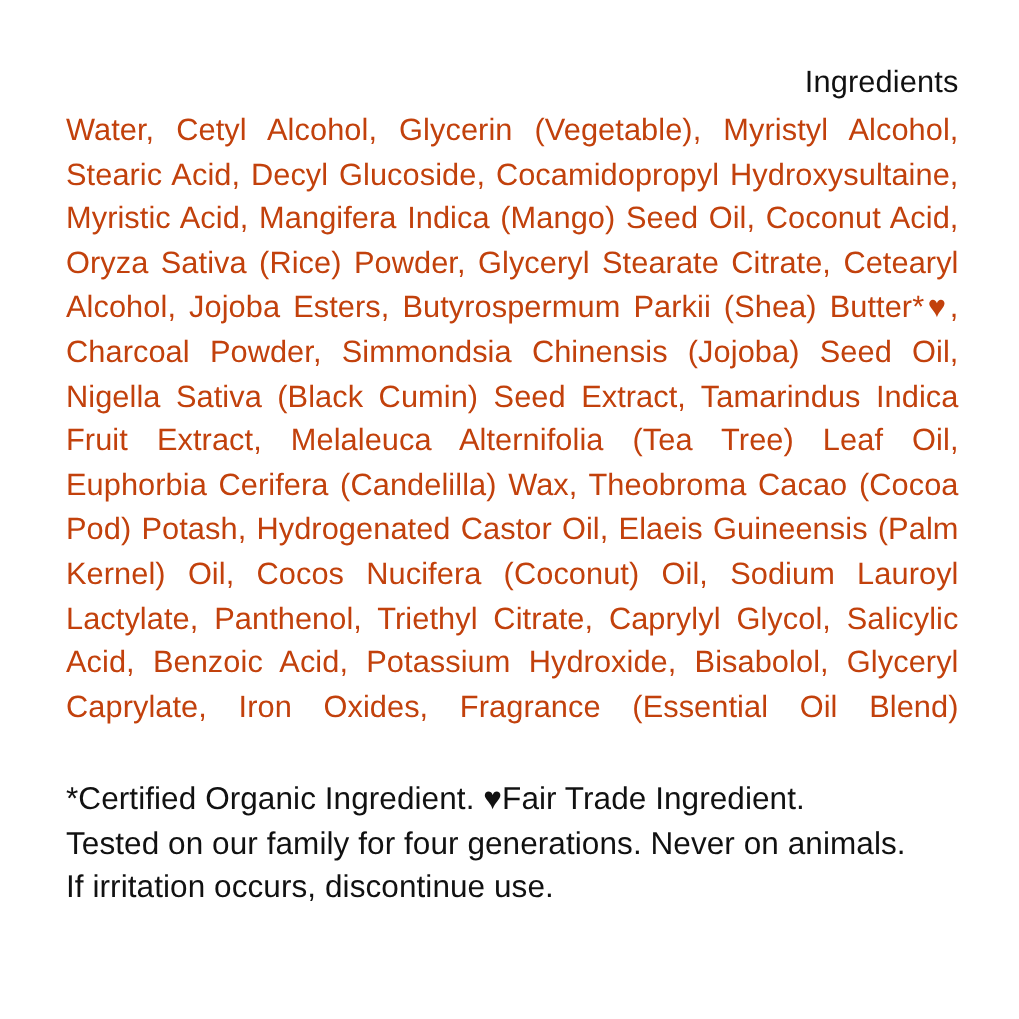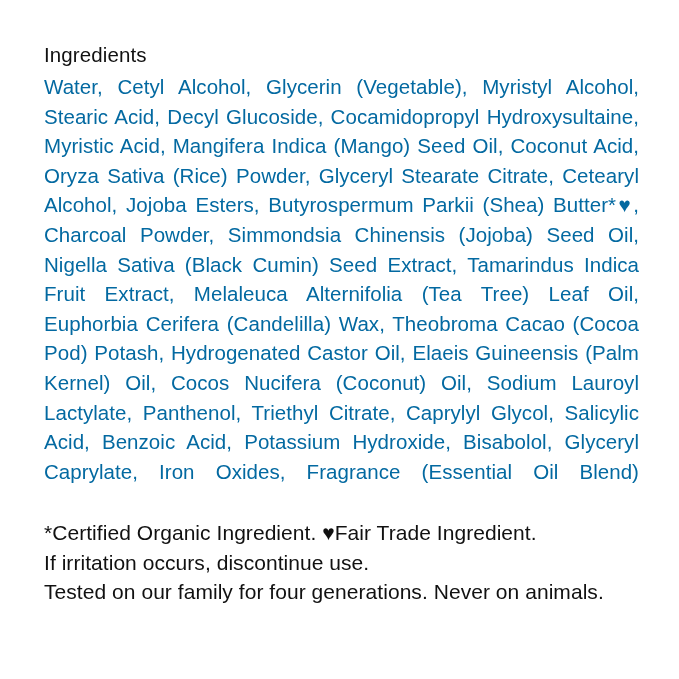--- a/index.html
+++ b/index.html
@@ -21,30 +21,31 @@
     padding: 40px 40px 0 44px;
     background: #ffffff;
   }
   .heading {
     font-size: 20.5px;
     line-height: 30px;
     letter-spacing: 0.1px;
     margin: 0 0 2px 0;
     font-weight: 400;
     color: #111111;
+    text-align: right;
   }
   .ingredients-body {
     font-size: 20.5px;
     line-height: 29.6px;
     text-align: justify;
     text-justify: inter-word;
     letter-spacing: 0.05px;
     word-spacing: 0.5px;
     margin: 0;
-    color: #0369a1;
+    color: #c2410c;
   }
   
   .ingredients-body::after {
     content: "";
     display: inline-block;
     width: 100%;
   }
   .notes {
     margin-top: 2px;
   }
@@ -60,17 +61,17 @@
 <body>
 
 <div class="page">
 
   <h1 class="heading">Ingredients</h1>
 
   <p class="ingredients-body">Water, Cetyl Alcohol, Glycerin (Vegetable), Myristyl Alcohol, Stearic Acid, Decyl Glucoside, Cocamidopropyl Hydroxysultaine, Myristic Acid, Mangifera Indica (Mango) Seed Oil, Coconut Acid, Oryza Sativa (Rice) Powder, Glyceryl Stearate Citrate, Cetearyl Alcohol, Jojoba Esters, Butyrospermum Parkii (Shea) Butter*♥, Charcoal Powder, Simmondsia Chinensis (Jojoba) Seed Oil, Nigella Sativa (Black Cumin) Seed Extract, Tamarindus Indica Fruit Extract, Melaleuca Alternifolia (Tea Tree) Leaf Oil, Euphorbia Cerifera (Candelilla) Wax, Theobroma Cacao (Cocoa Pod) Potash, Hydrogenated Castor Oil, Elaeis Guineensis (Palm Kernel) Oil, Cocos Nucifera (Coconut) Oil, Sodium Lauroyl Lactylate, Panthenol, Triethyl Citrate, Caprylyl Glycol, Salicylic Acid, Benzoic Acid, Potassium Hydroxide, Bisabolol, Glyceryl Caprylate, Iron Oxides, Fragrance (Essential Oil Blend)</p>
 
   <div class="notes">
     <div class="note-line">*Certified Organic Ingredient. ♥Fair Trade Ingredient.</div>
+    <div class="note-line">Tested on our family for four generations. Never on animals.</div>
     <div class="note-line">If irritation occurs, discontinue use.</div>
-    <div class="note-line">Tested on our family for four generations. Never on animals.</div>
   </div>
 
 </div>
 
 </body></html>

